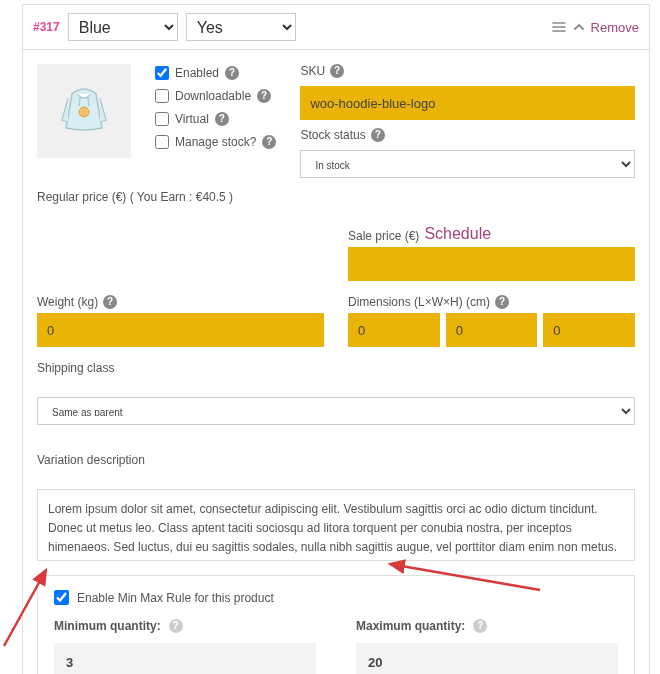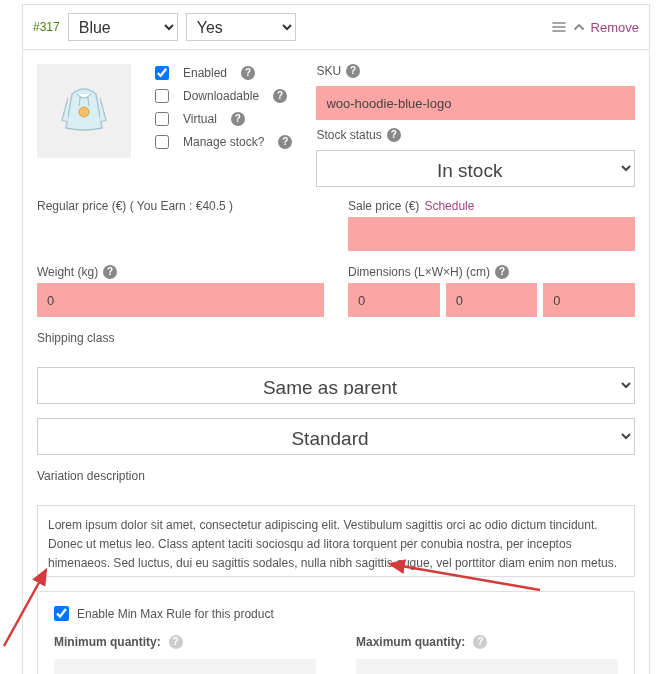--- a/index.html
+++ b/index.html
@@ -20,22 +20,22 @@
   }
   .header-row {
     display: flex;
     align-items: center;
     padding: 8px 10px;
     border-bottom: 1px solid #e0e0e0;
     gap: 8px;
   }
   .var-id {
     font-size: 12px;
-    color: #4d7c0f;
-    font-weight: 400;
+    color: #ec4899;
+    font-weight: 700;
   }
   .attr-select {
     border: 1px solid #ccc;
     padding: 4px 6px;
     font-size: 16px;
     height: 28px;
     min-width: 110px;
     color: #333;
     background: #fff;
   }
@@ -79,21 +79,21 @@
   }
   .checks {
     display: flex;
     flex-direction: column;
     gap: 9px;
     padding-top: 2px;
   }
   .chk-row {
     display: flex;
     align-items: center;
-    gap: 14px;
+    gap: 6px;
     font-size: 12px;
     color: #555;
   }
   .chk-row input[type=checkbox] {
     width: 14px;
     height: 14px;
     cursor: pointer;
   }
   .sku-col {
     flex: 1;
@@ -117,37 +117,36 @@
     background: #888;
     color: #fff;
     font-size: 10px;
     font-weight: bold;
     align-items: center;
     justify-content: center;
     line-height: 1;
     cursor: help;
   }
   .fld {
-    background: #fca5a5;
+    background: #eab308;
     border: none;
     padding: 8px 10px;
     font-size: 13px;
     color: #444;
     width: 100%;
     height: 34px;
   }
   .sel {
     background: #fff;
     border: 1px solid #ccc;
     padding: 8px 10px;
-    font-size: 19px;
+    font-size: 10px;
     color: #444;
     width: 100%;
-    height: 37px;
-    text-align: center;
+    height: 28px;
   }
   .two-col {
     display: flex;
     gap: 24px;
     margin-bottom: 14px;
   }
   .col {
     flex: 1;
     display: flex;
     flex-direction: column;
@@ -221,21 +220,22 @@
     border: none;
     padding: 10px 12px;
     font-size: 13px;
     font-weight: 600;
     color: #444;
     height: 38px;
     width: 100%;
   }
   .schedule {
     color: #a0457d;
-    font-size: 12px;
+    font-size: 16px;
+    margin-top: 35px;
   }
   .arrow {
     position: absolute;
     pointer-events: none;
   }
   .arrow svg { display: block; }
   .enable-row {
     display: flex;
     align-items: center;
     gap: 8px;
@@ -361,23 +361,20 @@
     </div>
 
     <div class="one-col">
       <div class="lbl">Shipping class</div>
       <select class="sel">
         <option>Same as parent</option>
       </select>
     </div>
 
     <div class="one-col">
-      <select class="sel">
-        <option>Standard</option>
-      </select>
     </div>
 
     <div class="one-col">
       <div class="lbl">Variation description</div>
       <textarea class="desc-area" style="">Lorem ipsum dolor sit amet, consectetur adipiscing elit. Vestibulum sagittis orci ac odio dictum tincidunt. Donec ut metus leo. Class aptent taciti sociosqu ad litora torquent per conubia nostra, per inceptos himenaeos. Sed luctus, dui eu sagittis sodales, nulla nibh sagittis augue, vel porttitor diam enim non metus. Vestibulum aliquam augue neque. Phasellus tincidunt odio eget ullamcorper efficitur. Cras placerat ut</textarea>
     </div>
 
     <div class="inner-box">
       <label class="enable-row">
         <input type="checkbox" checked="" style="">

